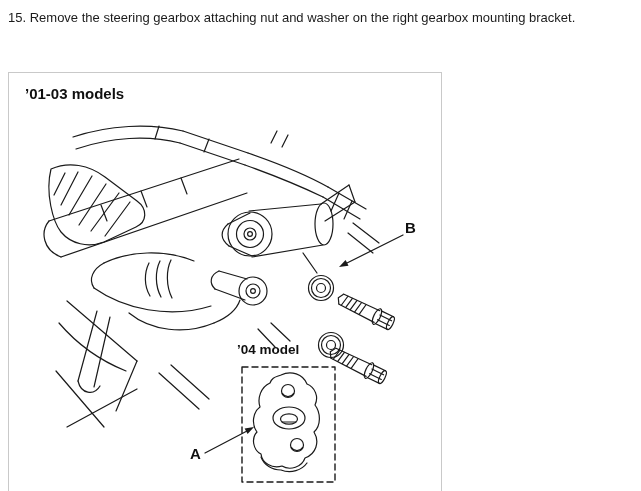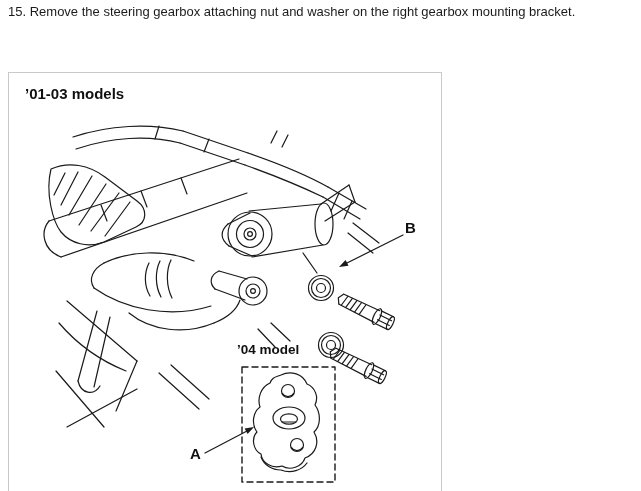--- a/index.html
+++ b/index.html
@@ -5,21 +5,21 @@
   * { margin:0; padding:0; box-sizing:border-box; }
   html, body { width:641px; height:491px; background:#ffffff; }
   body {
     font-family:"Liberation Sans", sans-serif;
     position:relative;
     overflow:hidden;
     color:#1b1b1b;
   }
   .step {
     position:absolute;
-    left:8px; top:3px;
+    left:8px; top:9px;
     width:628px;
     font-size:13px;
     line-height:1.35;
     color:#1b1b1b;
     white-space:nowrap;
   }
   .figure-box {
     position:absolute;
     left:8px; top:72px;
     width:434px; height:423px;

